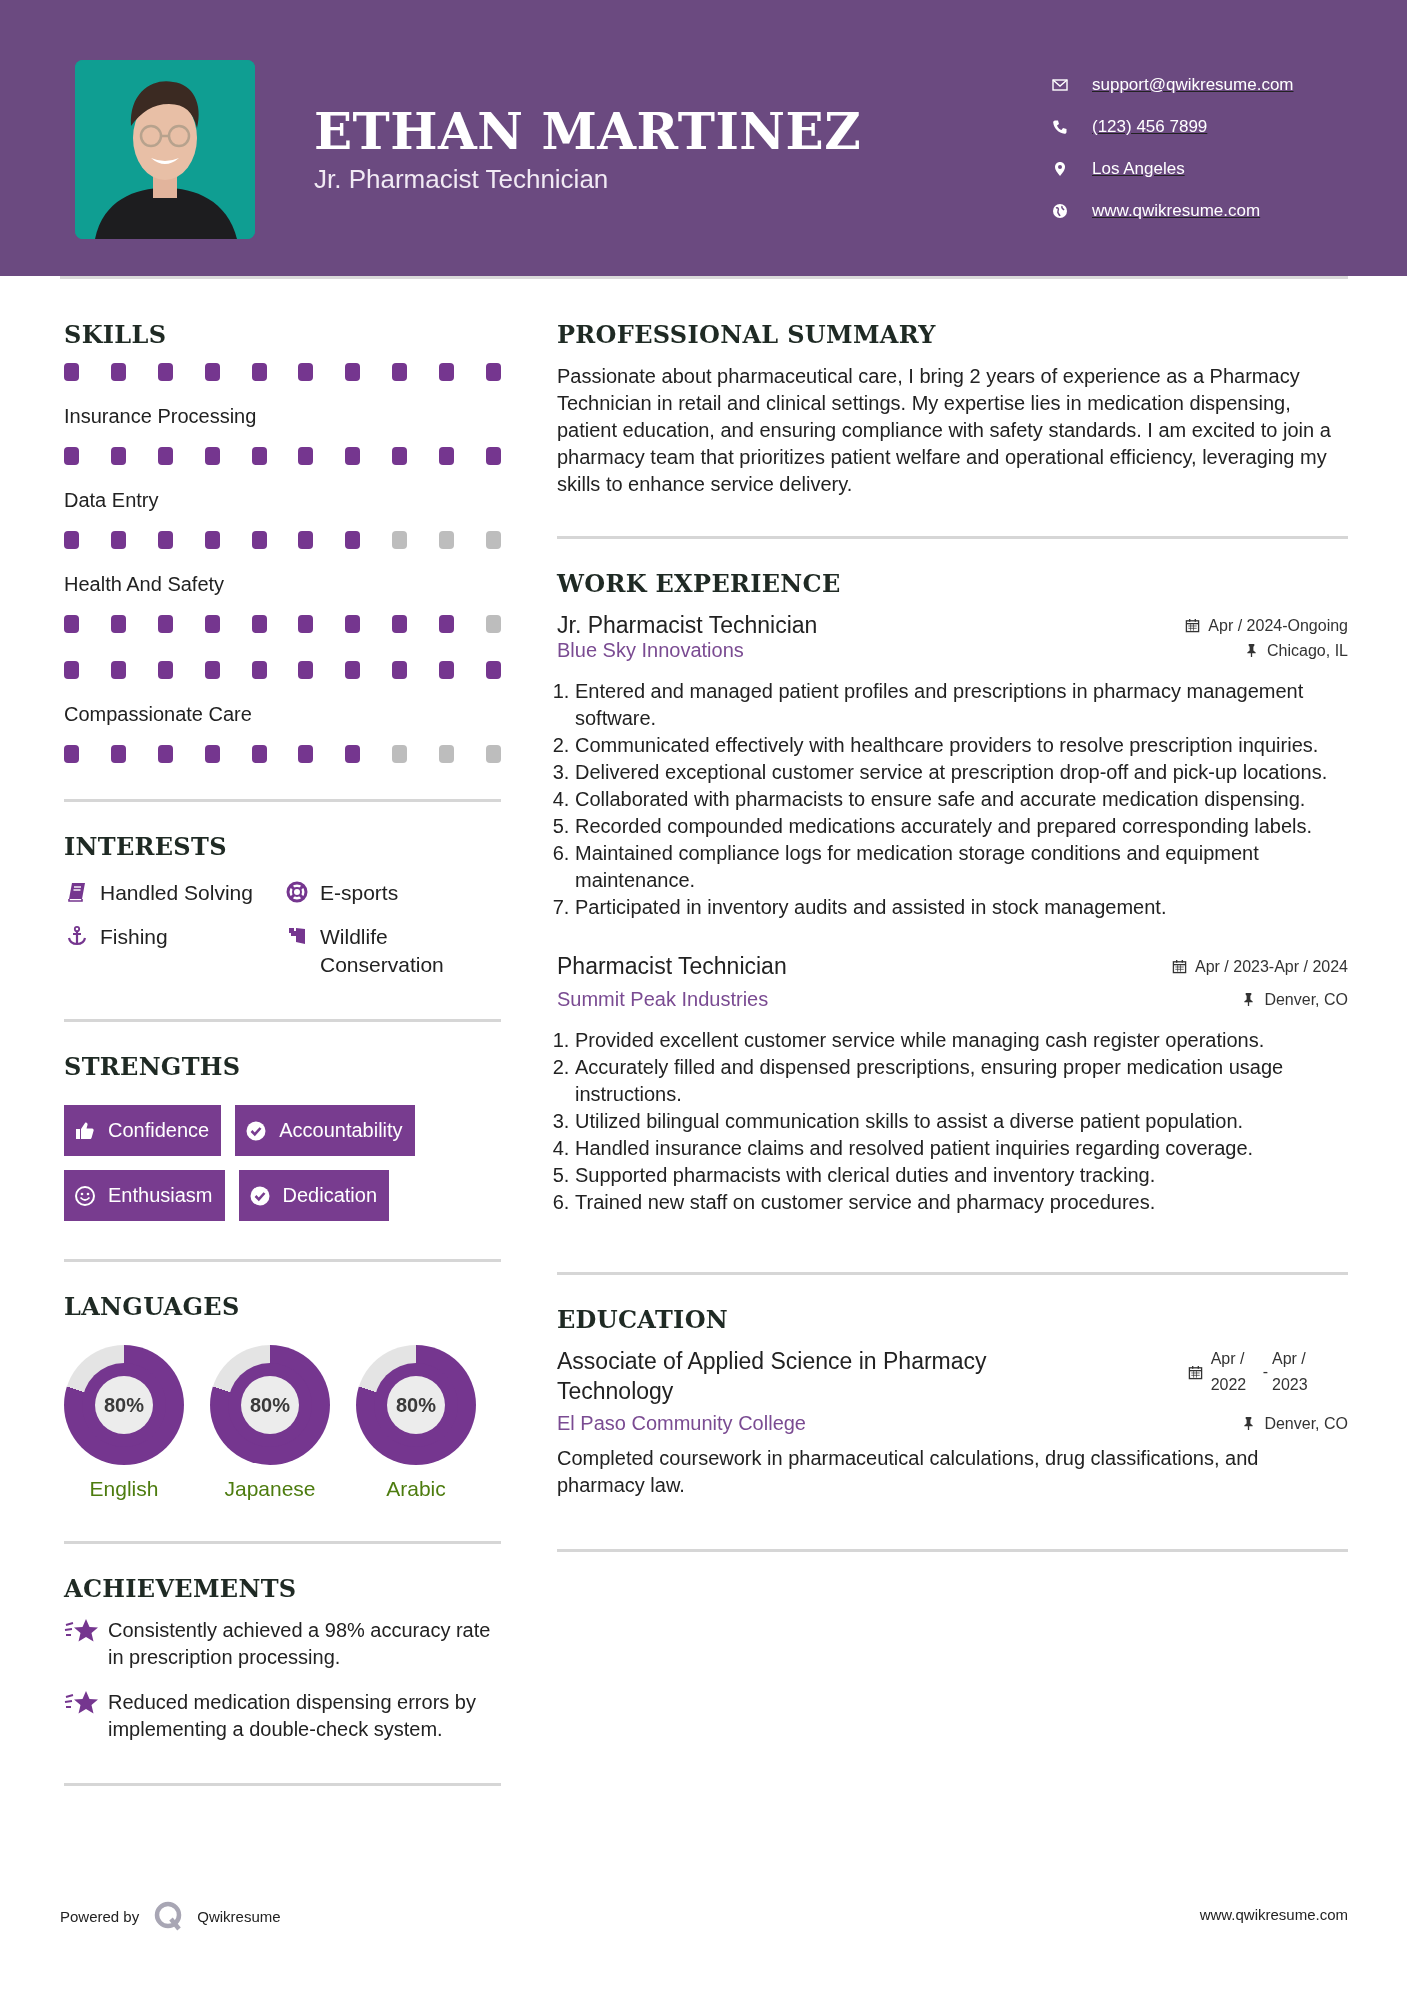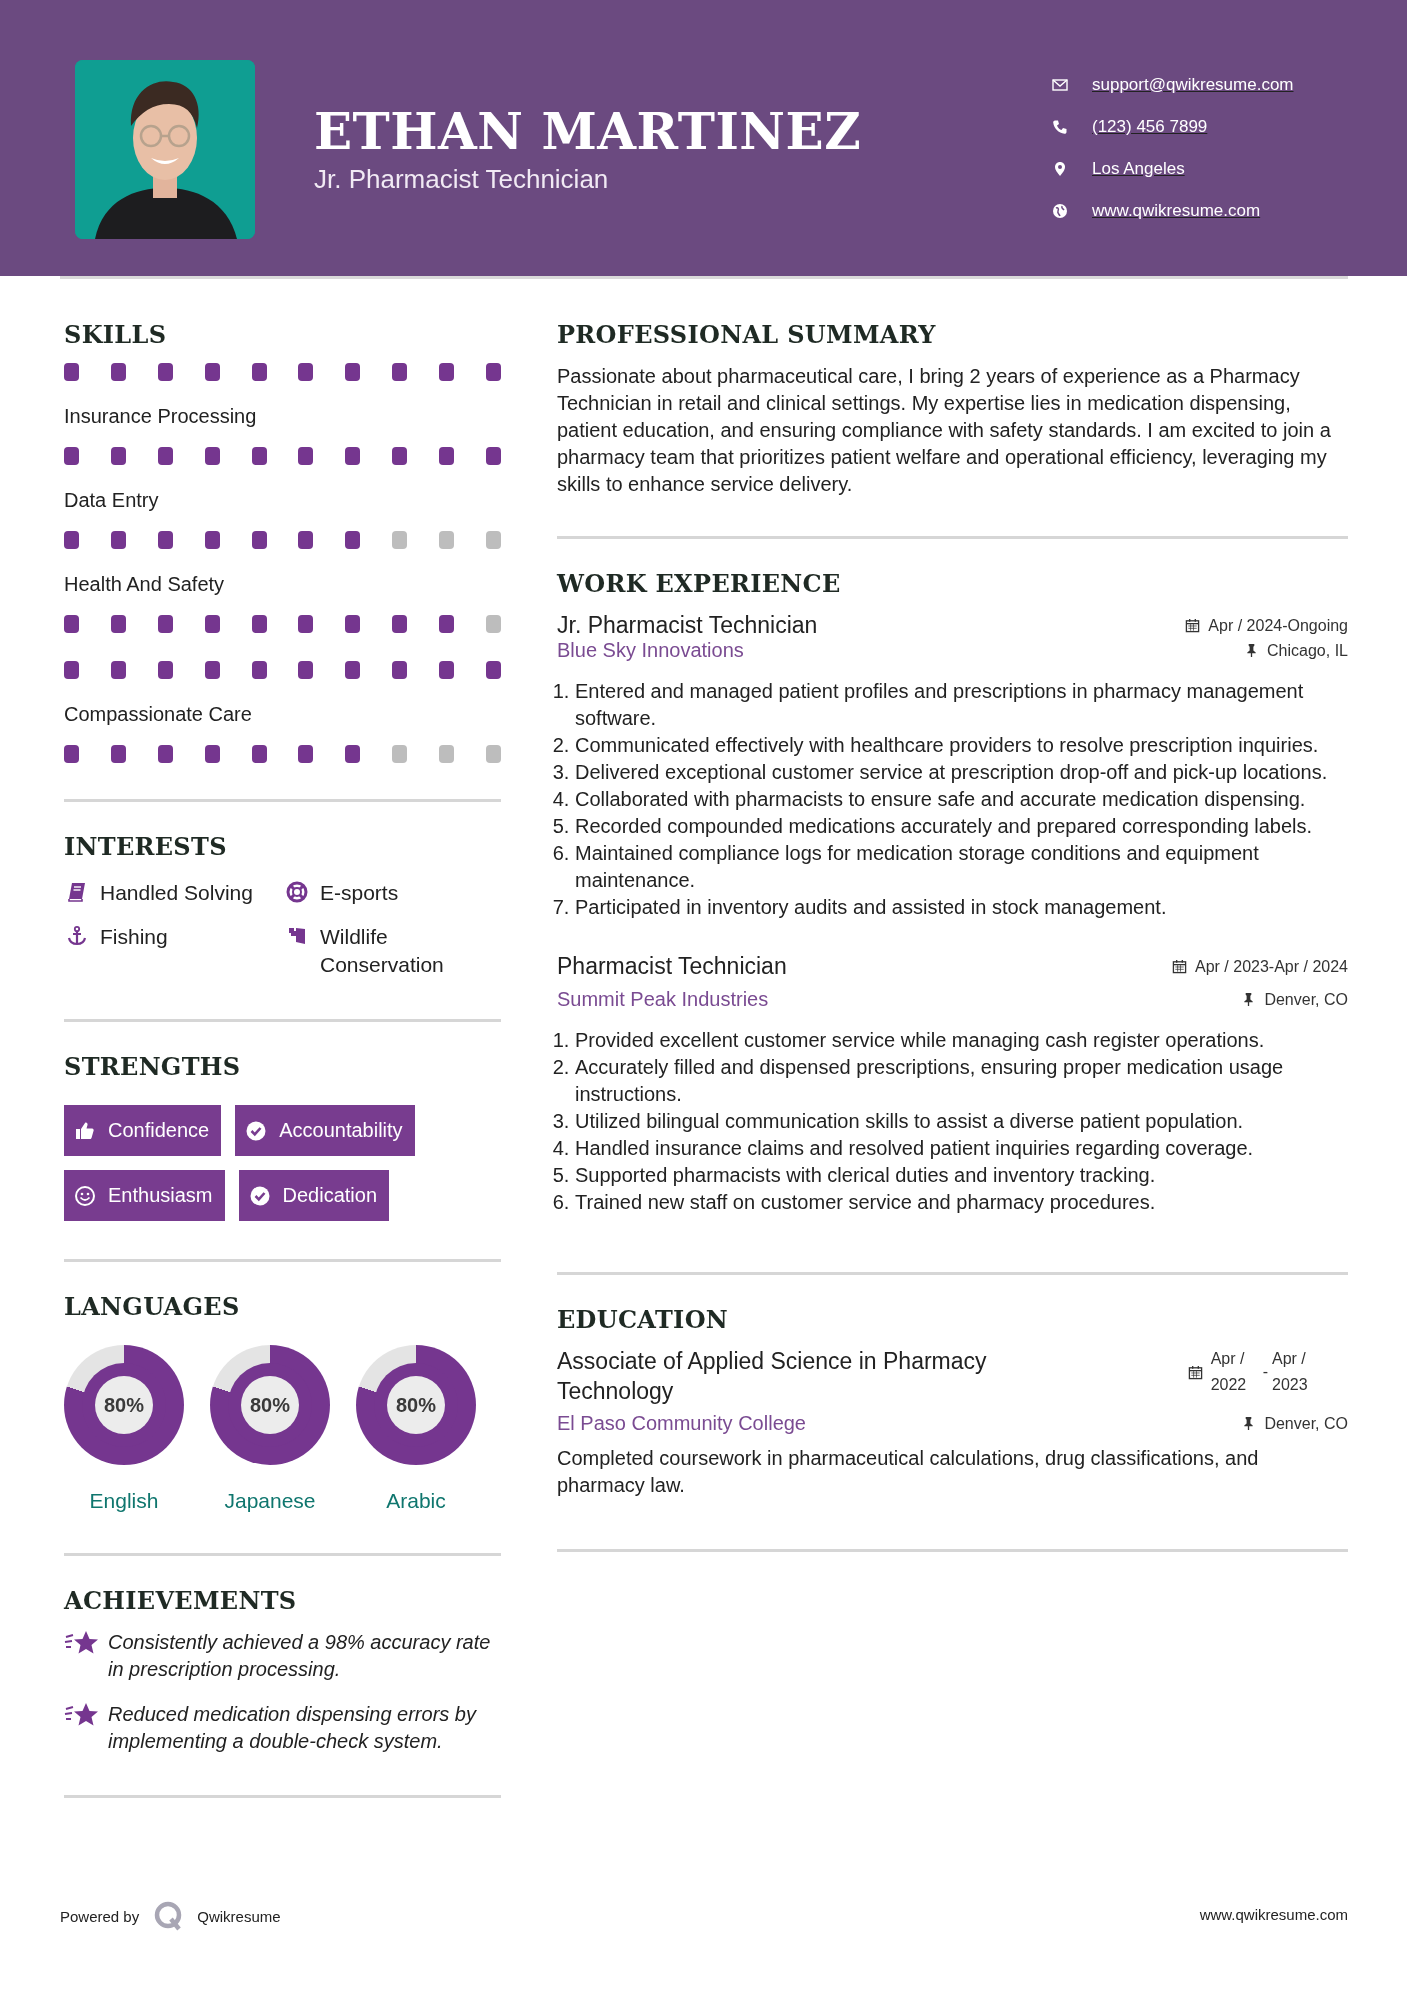--- a/index.html
+++ b/index.html
@@ -34,23 +34,23 @@
   .interest svg { width: 22px; height: 22px; }
 
   .strengths { display: flex; flex-wrap: wrap; gap: 14px 14px; margin-top: 24px; width: 437px; }
   .tag { display: inline-flex; align-items: center; height: 51px; padding: 0 12px 0 10px; background: #783c8f; color: #ffffff; font-size: 20px; }
   .tag svg { width: 22px; height: 22px; margin-right: 12px; }
 
   .langs { display: flex; gap: 26px; margin-top: 24px; }
   .lang { width: 120px; text-align: center; }
   .ring { width: 120px; height: 120px; border-radius: 50%; position: relative; }
   .ring .inner { position: absolute; left: 31px; top: 31px; width: 58px; height: 58px; border-radius: 50%; background: #ececec; display: flex; align-items: center; justify-content: center; font-weight: bold; font-size: 20px; color: #3a3a3a; }
-  .lang-name { font-size: 21px; color: #0f766e; margin-top: 24px; }
-
-  .ach { display: flex; margin-top: 14px; font-style: italic; }
+  .lang-name { font-size: 21px; color: #4d7c0f; margin-top: 12px; }
+
+  .ach { display: flex; margin-top: 14px; }
   .ach .ai { width: 36px; height: 30px; flex: none; margin-right: 8px; }
   .ach .at { font-size: 20px; line-height: 27px; color: #222; }
 
   .summary { font-size: 20px; line-height: 27px; color: #222; margin-top: 14px; }
 
   .job { margin-top: 14px; }
   .job-row { display: flex; justify-content: space-between; align-items: center; }
   .job-title { font-size: 23px; color: #222; }
   .job-co { font-size: 20px; color: #7a4b92; }
   .meta { font-size: 16px; color: #333; display: flex; align-items: center; }

